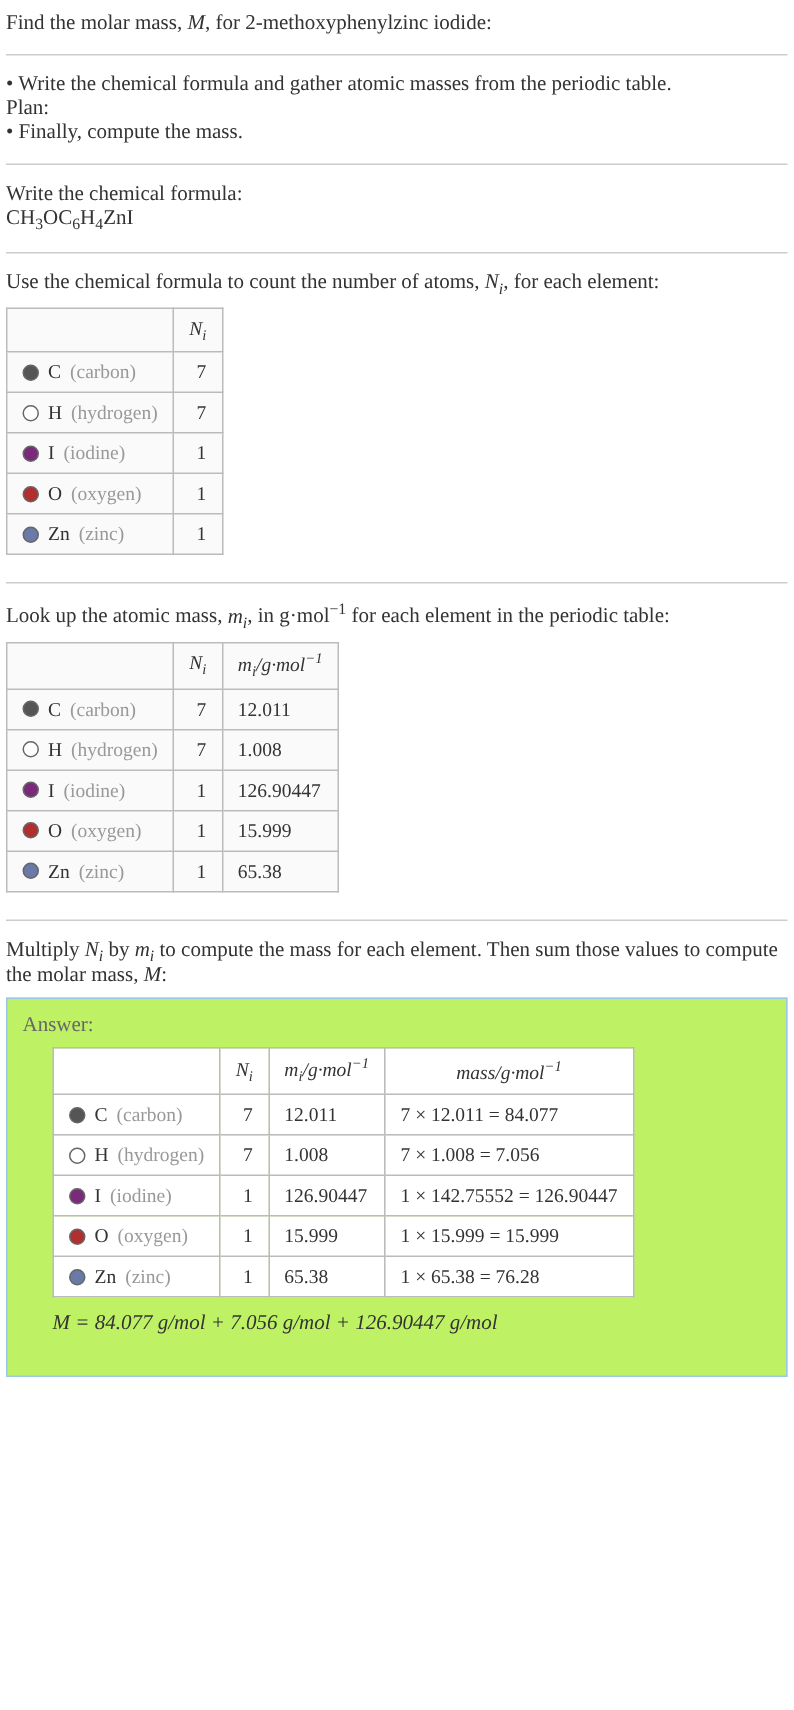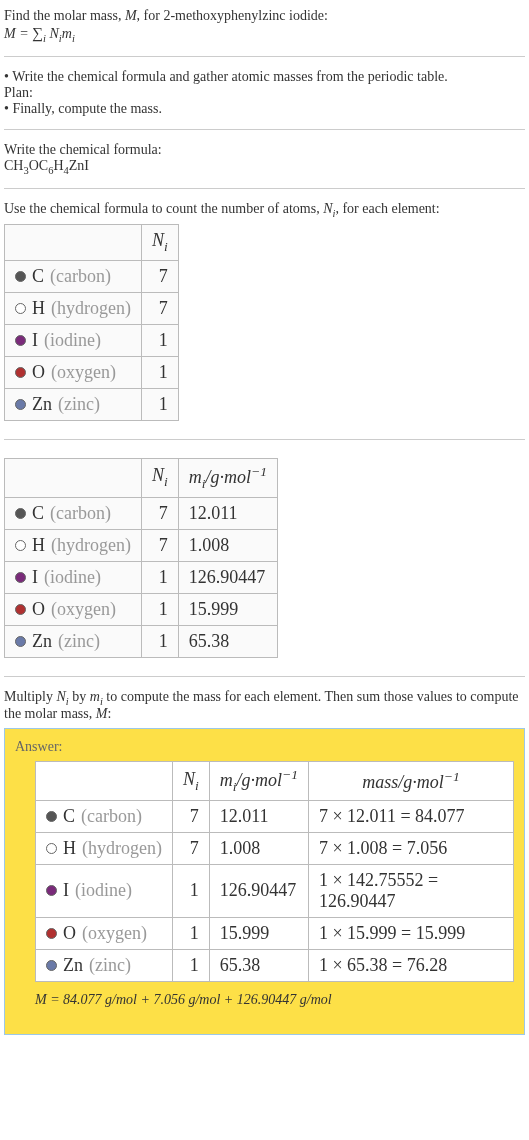--- a/index.html
+++ b/index.html
@@ -28,42 +28,42 @@
     .chem { font-family: Georgia, serif; }
     .chem .sub { font-style: normal; }
     table {
       border-collapse: collapse;
       margin: 6px 0;
     }
     th, td {
       border: 1px solid #bbb;
       padding: 5px 10px;
       text-align: left;
-      font-size: 18px;
+      font-size: 13px;
       background: #fafafa;
     }
     th { font-weight: normal; }
     td.num { text-align: right; }
     .element-cell {
       display: flex;
       align-items: center;
       gap: 6px;
     }
     .swatch {
       width: 11px;
       height: 11px;
       border-radius: 50%;
       border: 1px solid #666;
       display: inline-block;
       flex-shrink: 0;
     }
     .elname { color: #999; }
     .answer-box {
       border: 1px solid #9cc8e8;
-      background: #fde047;
+      background: #bef264;
       padding: 10px;
       margin-top: 6px;
     }
     .answer-box table th, .answer-box table td {
       background: #fff;
     }
     .answer-label {
       color: #666;
       margin-bottom: 6px;
     }
@@ -75,23 +75,20 @@
     }
     .col-header { text-align: center; font-style: italic; }
   </style>
 </head>
 <body>
 
 <div class="section">
   <div>
     Find the molar mass, <span class="formula">M</span>, for 2-methoxyphenylzinc iodide:
   </div>
-  <div class="formula">
-    M = <span style="font-size:1.1em">∑</span><span class="sub">i</span> N<span class="sub">i</span>m<span class="sub">i</span>
-  </div>
 </div>
 
 <hr class="divider">
 
 <div class="section">
   <div>• <span>Write the chemical formula and gather atomic masses from the periodic table.</span></div>
   <div>Plan:</div>
   <div>• <span>Finally, compute the mass.</span></div>
 </div>
 
@@ -168,20 +165,23 @@
           </td>
           <td class="num">1</td>
         </tr>
       </tbody>
   </table>
 </div>
 
 <hr class="divider">
 
 <div class="section">
+  <div>
+    Look up the atomic mass, <span class="formula">m<span class="sub">i</span></span>, in g·mol<span class="sup">−1</span> for each element in the periodic table:
+  </div>
   <table>
     <tbody>
         <tr>
       <th></th>
       <th class="col-header">N<span class="sub">i</span></th>
       <th class="col-header">m<span class="sub">i</span>/g·mol<span class="sup">−1</span></th>
     </tr>
     </tbody>
       <tbody id="lookup-body">
         <tr>

